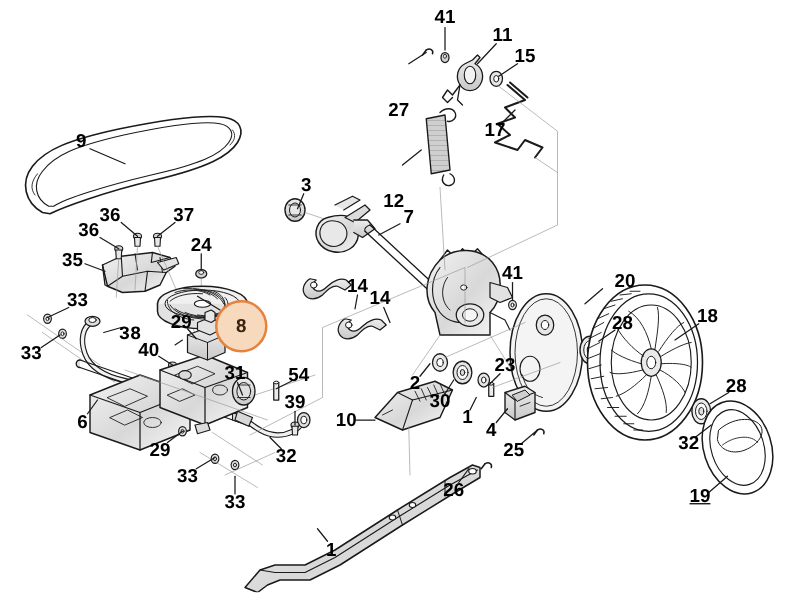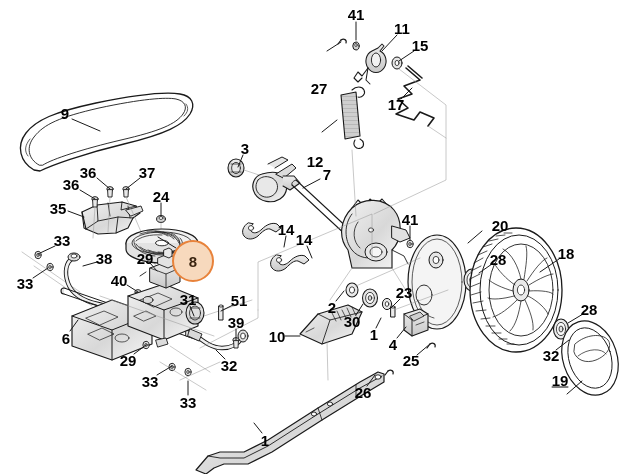--- a/index.html
+++ b/index.html
@@ -567,48 +567,48 @@
 
   <div id="labels">
       <div class="callout" style="left: 65px; top: 113px;">9</div>
       <div class="callout" style="left: 71px; top: 184px;">36</div>
       <div class="callout" style="left: 88px; top: 172px;">36</div>
       <div class="callout" style="left: 147px; top: 172px;">37</div>
       <div class="callout" style="left: 58px; top: 208px;">35</div>
       <div class="callout" style="left: 161px; top: 196px;">24</div>
       <div class="callout" style="left: 62px; top: 240px;">33</div>
       <div class="callout" style="left: 25px; top: 283px;">33</div>
-      <div class="callout" style="left: 104px; top: 258px;">38</div>
+      <div class="callout" style="left: 104px; top: 268px; font-family: Liberation Mono, monospace;">38</div>
       <div class="callout" style="left: 145px; top: 258px;">29</div>
       <div class="callout" style="left: 119px; top: 280px;">40</div>
       <div class="callout" style="left: 66px; top: 338px;">6</div>
       <div class="callout" style="left: 128px; top: 360px;">29</div>
       <div class="callout" style="left: 188px; top: 299px;">31</div>
-      <div class="callout" style="left: 239px; top: 300px;">51</div>
+      <div class="callout" style="left: 239px; top: 300px;">54</div>
       <div class="callout" style="left: 236px; top: 322px;">39</div>
       <div class="callout" style="left: 229px; top: 365px; text-align: right;">32</div>
       <div class="callout" style="left: 150px; top: 381px;">33</div>
       <div class="callout" style="left: 188px; top: 402px;">33</div>
       <div class="callout" style="left: 245px; top: 148px;">3</div>
       <div class="callout" style="left: 327px; top: 174px;">7</div>
       <div class="callout" style="left: 286px; top: 229px;">14</div>
       <div class="callout" style="left: 304px; top: 239px;">14</div>
       <div class="callout" style="left: 315px; top: 136px; margin-top: 25px;">12</div>
       <div class="callout" style="left: 319px; top: 56px; margin-top: 32px;">27</div>
       <div class="callout" style="left: 356px; top: 14px;">41</div>
       <div class="callout" style="left: 402px; top: 28px;">11</div>
       <div class="callout" style="left: 420px; top: 45px;">15</div>
       <div class="callout" style="left: 396px; top: 104px; text-align: center;">17</div>
       <div class="callout" style="left: 410px; top: 219px;">41</div>
       <div class="callout" style="left: 488px; top: 225px; margin-left: 12px;">20</div>
       <div class="callout" style="left: 498px; top: 259px;">28</div>
       <div class="callout" style="left: 566px; top: 253px; text-align: center;">18</div>
       <div class="callout" style="left: 589px; top: 309px;">28</div>
       <div class="callout" style="left: 551px; top: 355px;">32</div>
-      <div class="callout" style="left: 560px; top: 380px; text-decoration: underline;">19</div>
+      <div class="callout" style="left: 560px; top: 397px; text-decoration: underline;">19</div>
       <div class="callout" style="left: 332px; top: 307px;">2</div>
       <div class="callout" style="left: 352px; top: 321px;">30</div>
       <div class="callout" style="left: 404px; top: 292px;">23</div>
       <div class="callout" style="left: 374px; top: 334px;">1</div>
       <div class="callout" style="left: 393px; top: 344px;">4</div>
       <div class="callout" style="left: 411px; top: 360px;">25</div>
       <div class="callout" style="left: 277px; top: 336px;">10</div>
       <div class="callout" style="left: 363px; top: 392px; text-align: center;">26</div>
       <div class="callout" style="left: 265px; top: 440px;">1</div>
     </div>

